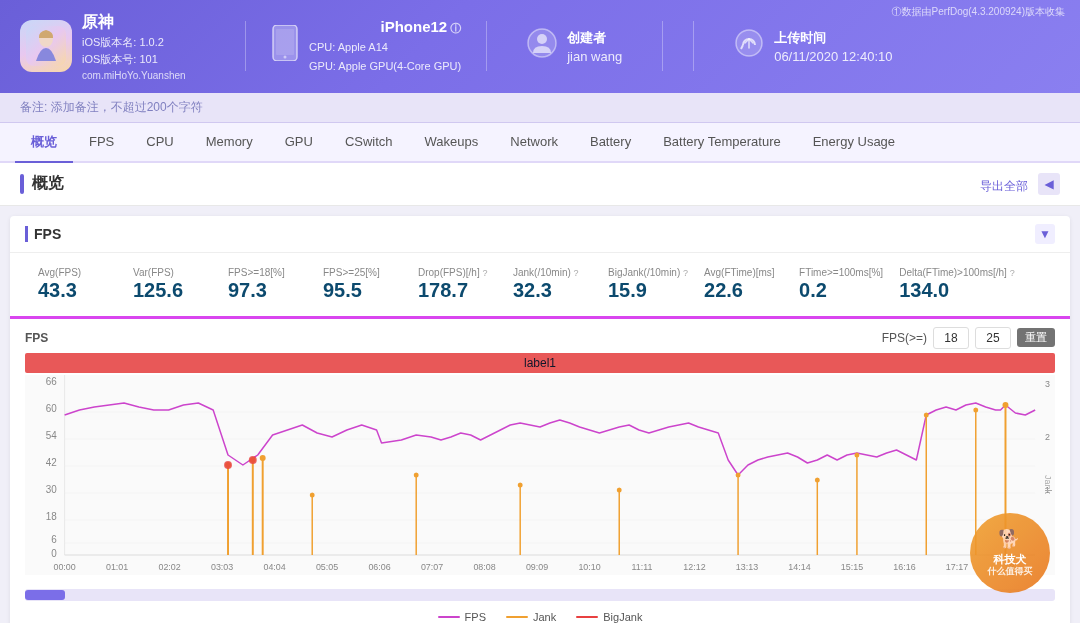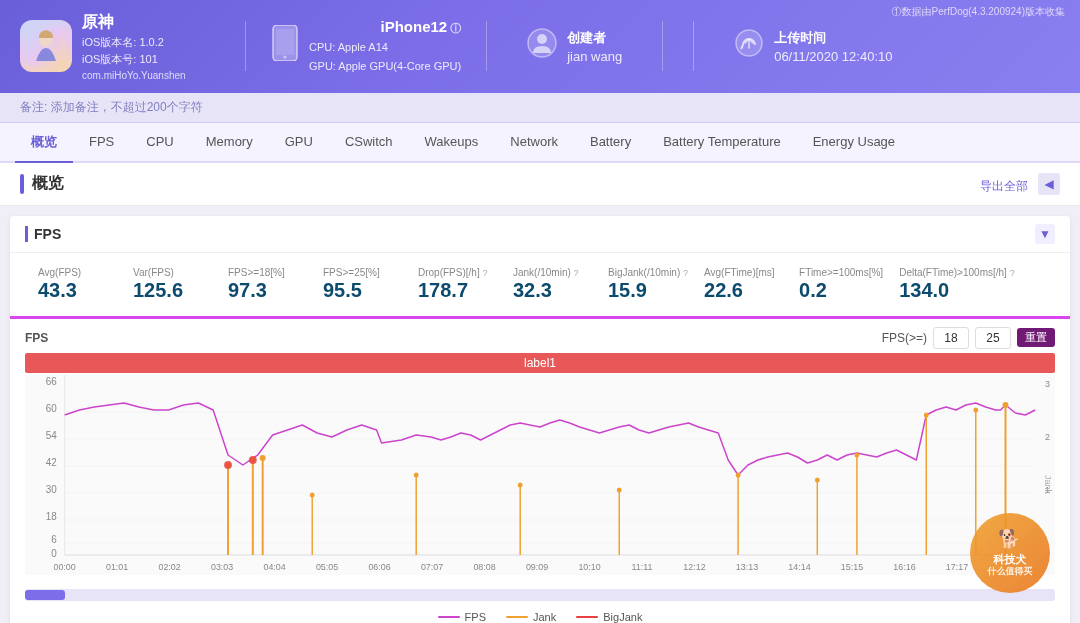--- a/index.html
+++ b/index.html
@@ -259,40 +259,40 @@
       width: 36px;
       height: 22px;
       border: 1px solid #ddd;
       border-radius: 3px;
       text-align: center;
       font-size: 12px;
       color: #333;
     }
     .reset-btn {
       padding: 2px 8px;
-      background: #701a75;
+      background: #737373;
       color: white;
       border: none;
       border-radius: 3px;
       font-size: 11px;
       cursor: pointer;
     }
 
     
     .chart-container {
       position: relative;
       width: 100%;
       height: 210px;
       margin-bottom: 2px;
     }
 
     
     .chart-label-bar {
       background: #e85858;
-      color: #ffffff;
+      color: #0f172a;
       text-align: center;
       font-size: 12px;
       padding: 3px 0;
       border-radius: 2px;
       margin-bottom: 2px;
     }
 
     
     .scrollbar-area {
       height: 12px;

